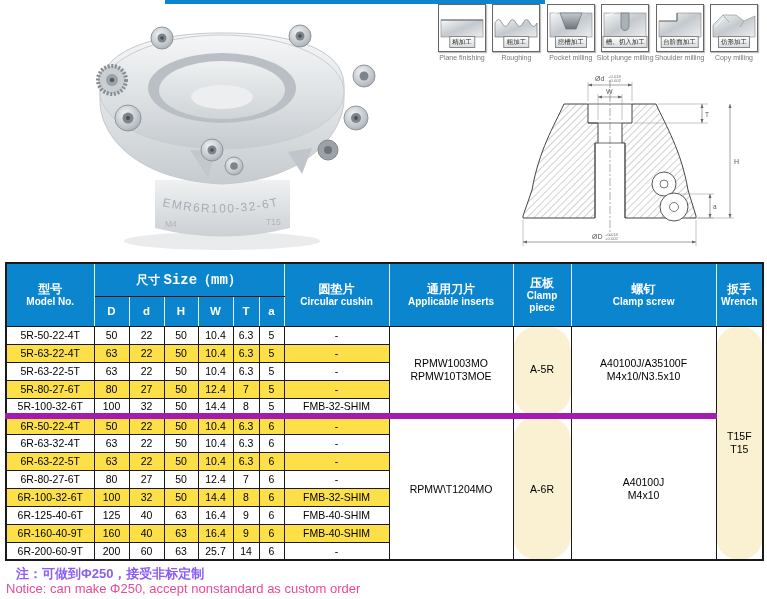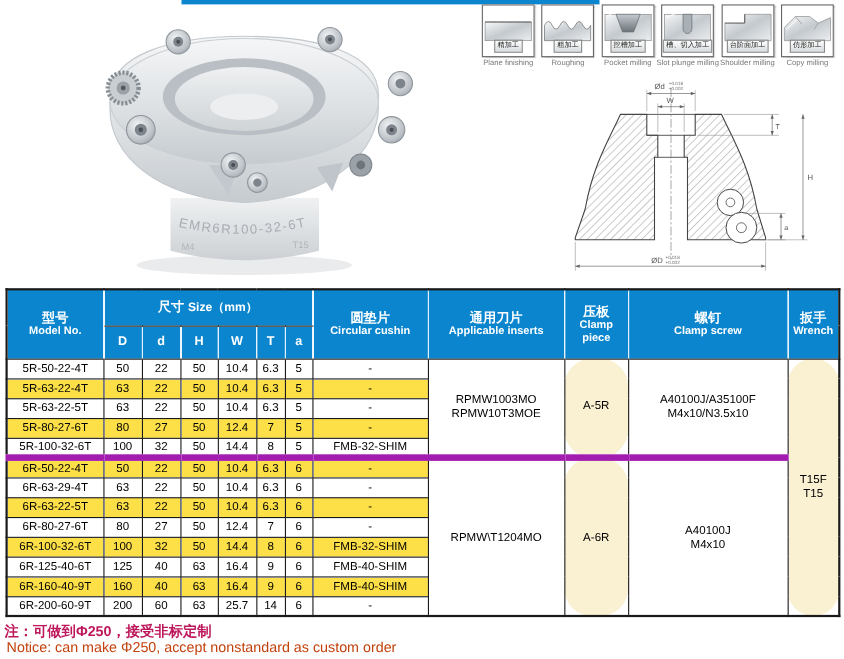--- a/index.html
+++ b/index.html
@@ -30,31 +30,31 @@
   #tablewrap { position:absolute; left:5px; top:262px; }
   table.dtable { border-collapse:collapse; table-layout:fixed; width:757px; }
   .dtable th, .dtable td { border:1px solid #1a1a1a; text-align:center; vertical-align:middle; padding:0; overflow:hidden; }
   .dtable { border:2px solid #1a1a1a; }
   .dtable thead th { background:#0b86ce; color:#fff; border:1px solid #dff0fb; border-bottom-color:#1a1a1a; font-weight:bold; }
   .dtable thead tr.hr1 th { height:33px; }
   .dtable thead tr.hr2 th { height:30px; font-size:11.5px; }
   .hzh { display:block; font-size:12px; line-height:14px; }
   .hen { display:block; font-size:10px; line-height:12px; font-weight:bold; }
   .hsame { font-size:12px; }
-  .hsame .hen-inline { font-size:11px; }
+  .hsame .hen-inline { font-size:14px;font-family:Liberation Mono, monospace; }
   .dtable td { height:18px; font-size:10.5px; color:#000; background:#fff; }
   .dtable tr.cream td { background:#fde047; }
   .dtable td.m-white { background:#fff !important; white-space:pre-line; line-height:13px;margin-top:12px; }
   .dtable td.m-cream { background:#faf0d2 !important; white-space:pre-line; line-height:13px;border-radius:25px; }
   .dtable tr.gsep td { border-top:6px solid #a21caf; }
   .clamp-th { white-space:pre-line; }
 
   
-  #note-zh { position:absolute; left:4px; top:565px; font-size:13px; font-weight:bold; color:#be185d; }
-  #note-en { position:absolute; left:6px; top:581px; font-size:13px; color:#c2410c; }
+  #note-zh { position:absolute; left:16px; top:565px; font-size:13px; font-weight:bold; color:#8b5cf6; }
+  #note-en { position:absolute; left:6px; top:581px; font-size:13px; color:#ec4899; }
 </style>
 </head>
 <body>
 
 <div id="page">
 
   <svg width="0" height="0" style="position:absolute" aria-hidden="true">
     <defs>
       <linearGradient id="g-sil" x1="0" y1="0" x2="1" y2="1">
         <stop offset="0" stop-color="#f7f8f9"></stop>
@@ -411,21 +411,21 @@
             <td>10.4</td>
             <td>6.3</td>
             <td>6</td>
             <td>-</td>
             <td rowspan="8" class="m-white">RPMW\T1204MO</td>
             <td rowspan="8" class="m-cream">A-6R</td>
             <td rowspan="8" class="m-white">A40100J
 M4x10</td>
           </tr>
           <tr>
-            <td>6R-63-29-4T</td>
+            <td>6R-63-32-4T</td>
             <td>63</td>
             <td>22</td>
             <td>50</td>
             <td>10.4</td>
             <td>6.3</td>
             <td>6</td>
             <td>-</td>
           </tr>
           <tr class="cream">
             <td>6R-63-22-5T</td>

